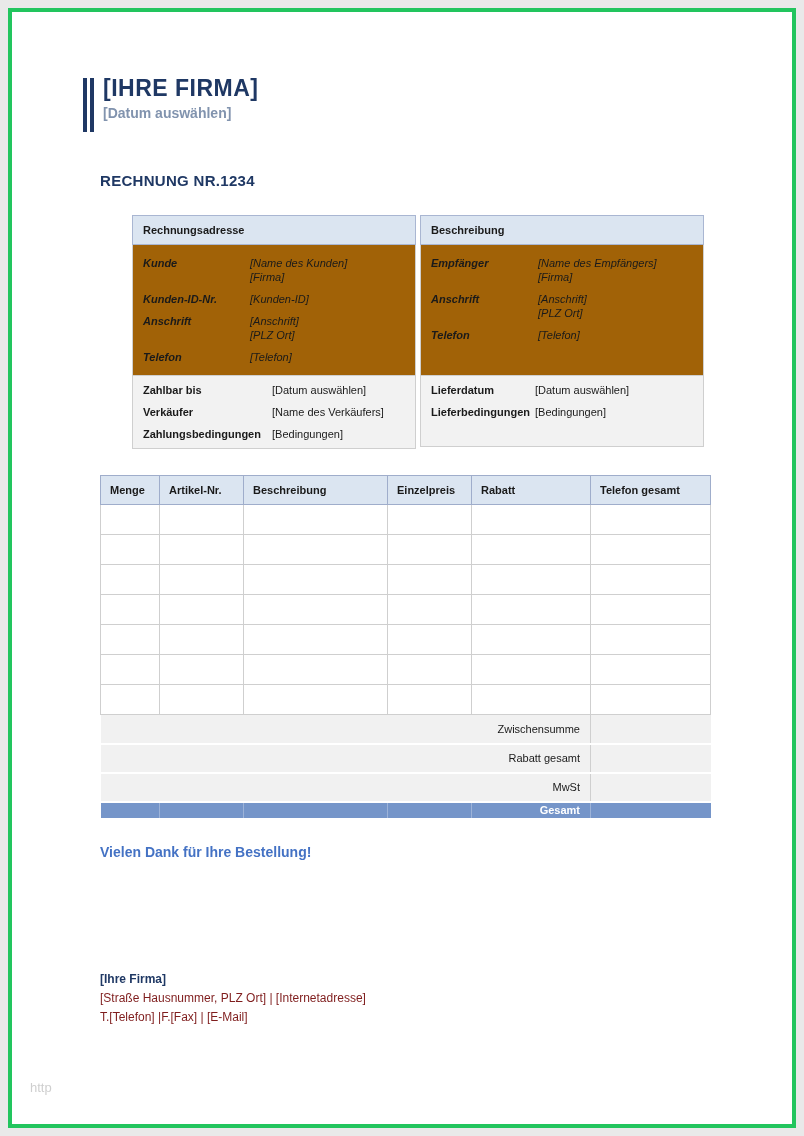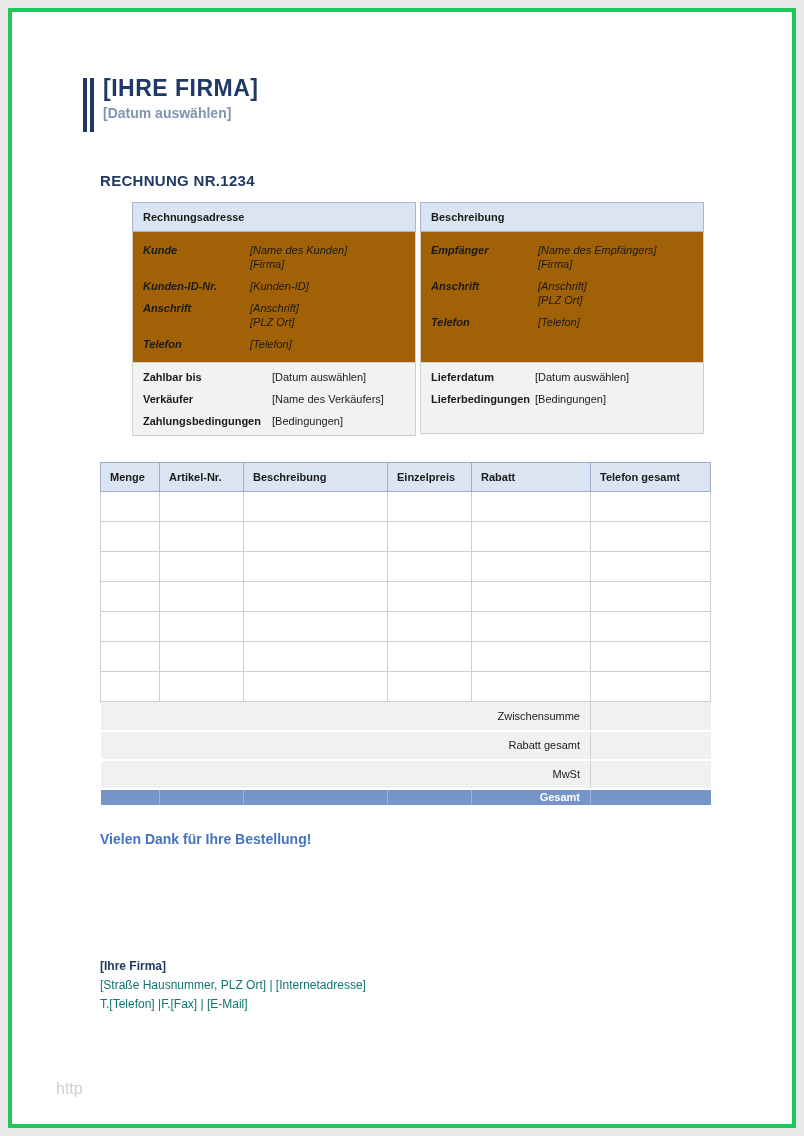--- a/index.html
+++ b/index.html
@@ -22,21 +22,21 @@
   .brand { margin:63px 0 0 -17px; display:flex; align-items:flex-start; }
   .brand-bars { display:flex; margin-top:3px; }
   .bar { width:4px; height:54px; background:#1f3864; margin-right:3px; }
   .bar:last-child { margin-right:9px; }
   .company-name { font-size:23px; font-weight:bold; color:#1f3864; letter-spacing:0.5px; line-height:26px; }
   .brand-date { font-size:14px; font-weight:bold; color:#8193ae; margin-top:4px; }
 
   .invoice-title { margin-top:40px; font-size:15px; font-weight:bold; color:#1f3864; letter-spacing:0.3px; }
 
   
-  .addresses { display:grid; grid-template-columns:1fr 1fr; gap:4px; margin-top:13px;padding-left:32px; }
+  .addresses { display:grid; grid-template-columns:1fr 1fr; gap:4px; margin-top:26px;padding-left:32px; }
   .addr-header { background:#dbe5f1; border:1px solid #a9b6d2; padding:8px 10px; font-size:11px; font-weight:bold; }
   .addr-body { background:#a16207; border:1px solid #cfcfcf; border-top:none; border-bottom:none; padding:7px 0 5px; min-height:130px;font-style:italic; }
   .addr-terms { background:#f2f2f2; border:1px solid #cfcfcf; padding:3px 0; min-height:72px; }
   .frow { display:flex; padding:4px 10px; font-size:11px; line-height:14px; }
   .frow .lbl { font-weight:bold; flex:none; min-width:107px; padding-right:4px; }
   .terms-left .frow .lbl { min-width:129px; }
   .terms-right .frow .lbl { min-width:104px; }
   .frow .val { white-space:pre-line; }
 
   
@@ -57,23 +57,23 @@
     background:#7595c9; color:#ffffff; font-weight:bold; font-size:11px;
     height:16px; border-left:1px solid #9db3d8; padding:0 10px;
   }
   .items tr.total td:first-child { border-left:none; }
   .items tr.total td.tlabel { text-align:right; }
 
   .thank-you { margin-top:26px; font-size:14px; font-weight:bold; color:#4472c4; }
 
   .footer { margin-top:112px; }
   .footer-company { font-size:12px; font-weight:bold; color:#1f3864; }
-  .footer-line { font-size:12px; color:#0f766e; margin-top:5px; }
-
-  .watermark { position:absolute; left:44px; top:1068px; font-size:16px; color:#cfcfcf; }
+  .footer-line { font-size:12px; color:#7f1d1d; margin-top:5px; }
+
+  .watermark { position:absolute; left:18px; top:1068px; font-size:13px; color:#cfcfcf; }
 </style>
 </head>
 <body>
 
 <div class="page">
   <div class="content">
 
     <div class="brand">
       <div class="brand-bars">
         <div class="bar"></div>

